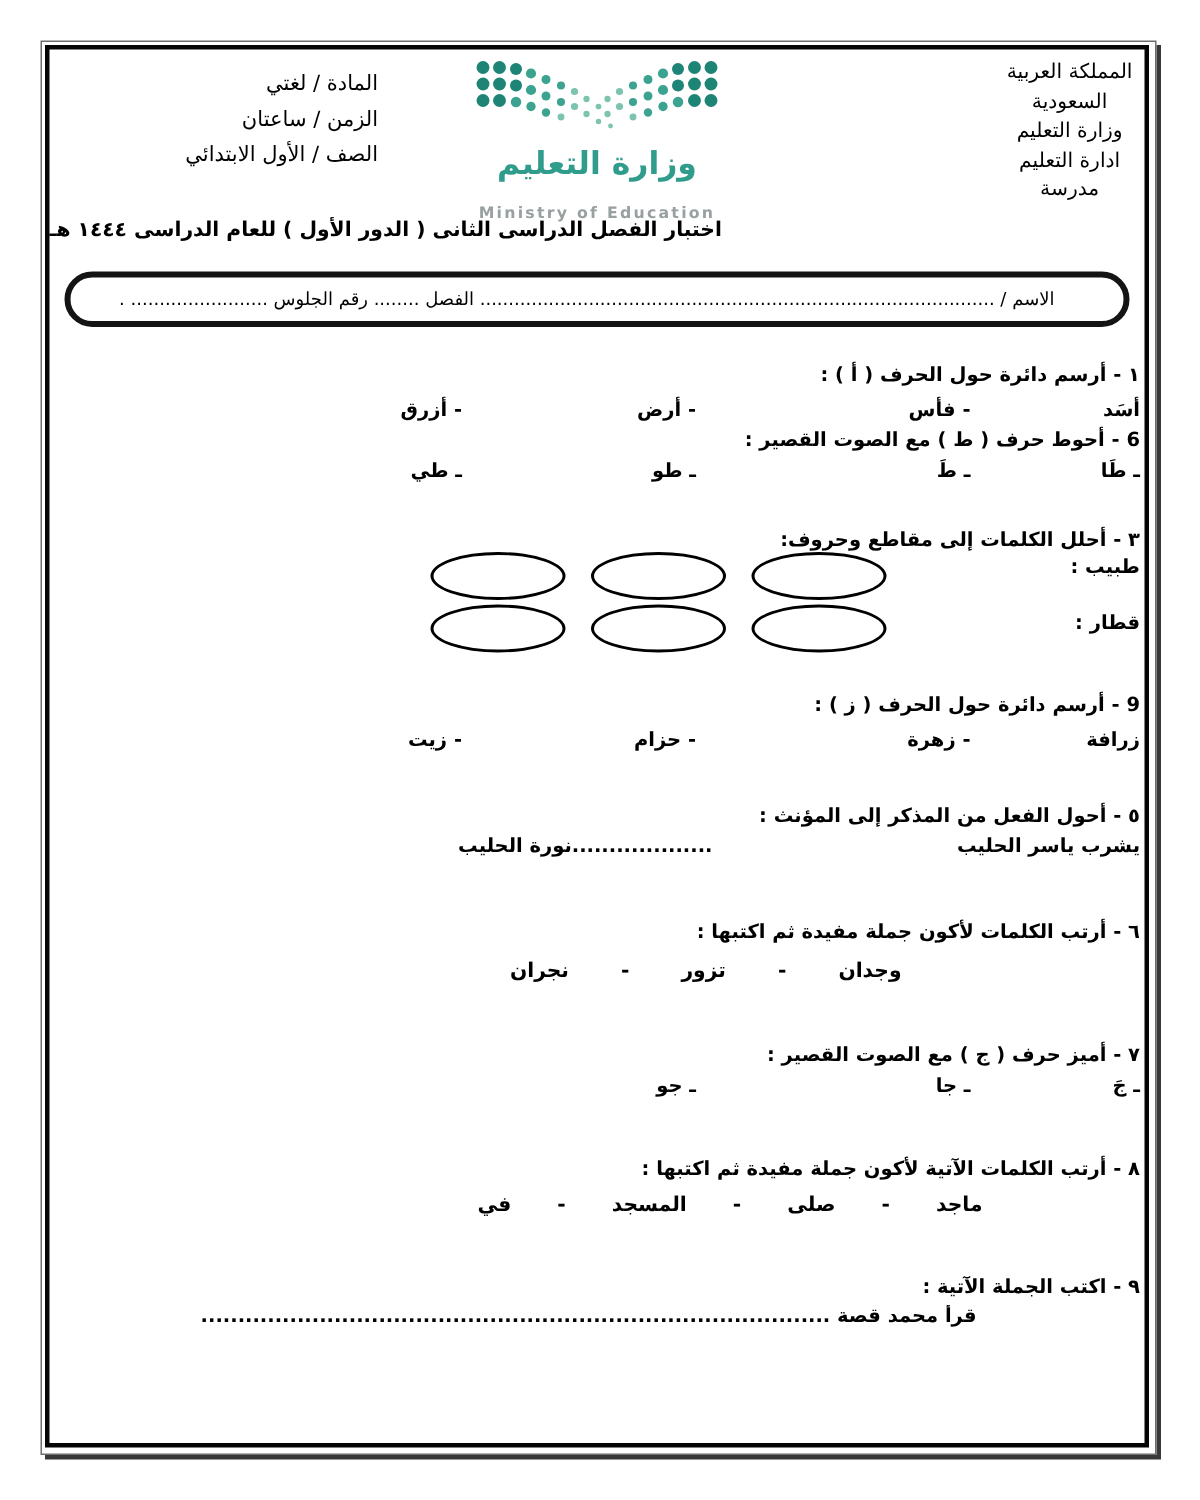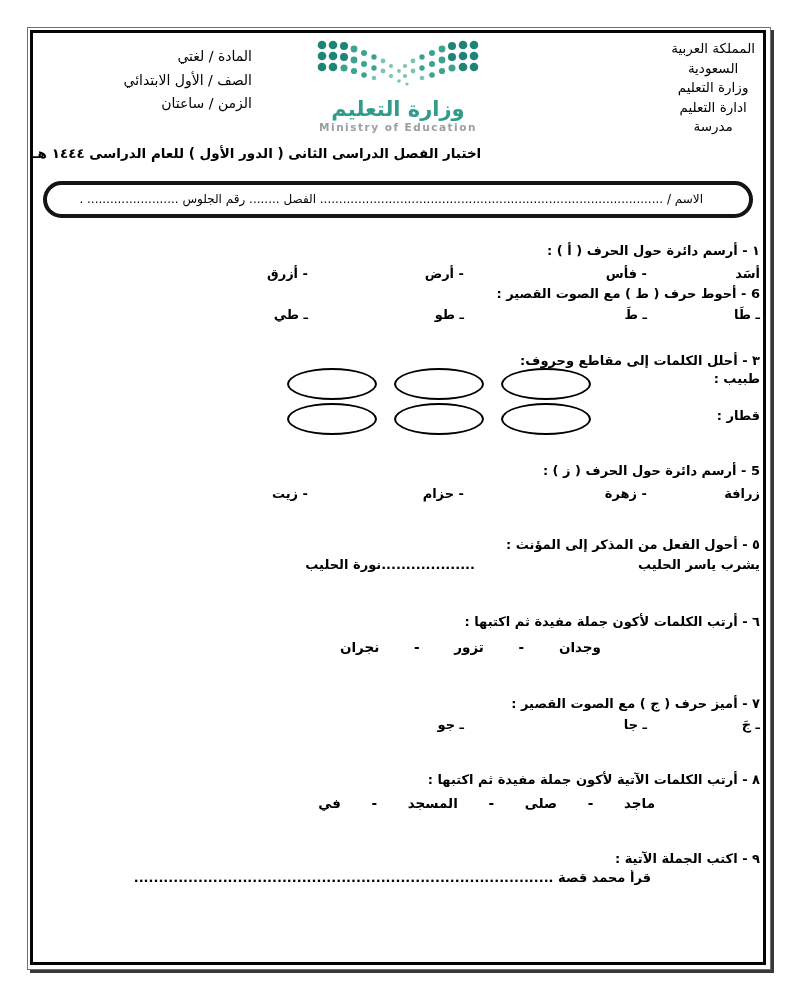--- a/index.html
+++ b/index.html
@@ -10,21 +10,21 @@
          border:1px solid #6f6f6f;box-shadow:3px 3px 0 #383838;background:#fff}
   .inner{position:absolute;left:2px;top:2px;width:736px;height:935px;
          border:3px solid #050505;direction:rtl}
 
   .hdr-right{position:absolute;top:6px;right:8px;text-align:center;
              font-size:13.5px;line-height:19.5px}
   .hdr-left{position:absolute;top:12px;left:14px;width:205px;text-align:right;
             font-size:14px;line-height:23.5px}
   .logo-wrap{position:absolute;top:4px;left:50%;width:190px;margin-left:-95px;text-align:center}
   .logo-ar{color:#2f9c8c;font-weight:bold;font-size:21px;margin-top:4px;direction:rtl}
-  .logo-en{color:#98a0a2;font-weight:bold;font-size:10.5px;letter-spacing:1.5px;margin-top:0;direction:ltr}
+  .logo-en{color:#98a0a2;font-weight:bold;font-size:10.5px;letter-spacing:1.5px;margin-top:15px;direction:ltr}
 
   .exam-title{position:absolute;top:112px;left:0;right:0;text-align:left;
               font-weight:bold;font-size:13.5px;white-space:nowrap}
 
   .name-box{position:absolute;top:148px;left:10px;right:10px;height:37px;
             border:4px solid #141414;border-radius:19px;font-size:12px;line-height:28px;
             padding:0 46px 0 12px;white-space:nowrap;overflow:hidden}
 
   .qtitle{position:absolute;right:3px;font-weight:bold;font-size:13px;white-space:nowrap}
   .wrow{position:absolute;right:3px;left:3px;display:flex;font-weight:bold;font-size:13px}
@@ -55,22 +55,22 @@
     <div class="hdr-right">
       <div>المملكة العربية</div>
       <div>السعودية</div>
       <div>وزارة التعليم</div>
       <div>ادارة التعليم</div>
       <div>مدرسة</div>
     </div>
 
     <div class="hdr-left">
       <div>المادة / لغتي</div>
+      <div>الزمن / ساعتان</div>
       <div>الصف / الأول الابتدائي</div>
-      <div>الزمن / ساعتان</div>
     </div>
 
     <div class="logo-wrap">
       <svg width="170" height="52" viewBox="0 0 170 52">
         <g fill="#1e8476">
           <circle cx="9" cy="8" r="4.3"></circle>
             <circle cx="20" cy="8" r="4.3"></circle>
             <circle cx="31" cy="9" r="4"></circle>
           <circle cx="9" cy="19" r="4.3"></circle>
             <circle cx="20" cy="19" r="4.3"></circle>
@@ -151,21 +151,21 @@
     <div class="q3-label" style="top:375px">قطار :</div>
     <div class="ovals">
       <div class="oval"></div>
       <div class="oval"></div>
       <div class="oval"></div>
       <div class="oval"></div>
       <div class="oval"></div>
       <div class="oval"></div>
     </div>
 
-    <div class="qtitle" style="top:430px">5 - أرسم دائرة حول الحرف ( ز ) :</div>
+    <div class="qtitle" style="top:430px">9 - أرسم دائرة حول الحرف ( ز ) :</div>
     <div class="wrow" style="top:453px">
       <span class="c1">زرافة</span>
       <span class="c2">- زهرة</span>
       <span class="c3">- حزام</span>
       <span class="c4">- زيت</span>
     </div>
 
     <div class="qtitle" style="top:504px">٥ - أحول الفعل من المذكر إلى المؤنث :</div>
     <div class="q5row">
       <span class="q5a">يشرب ياسر الحليب</span>

